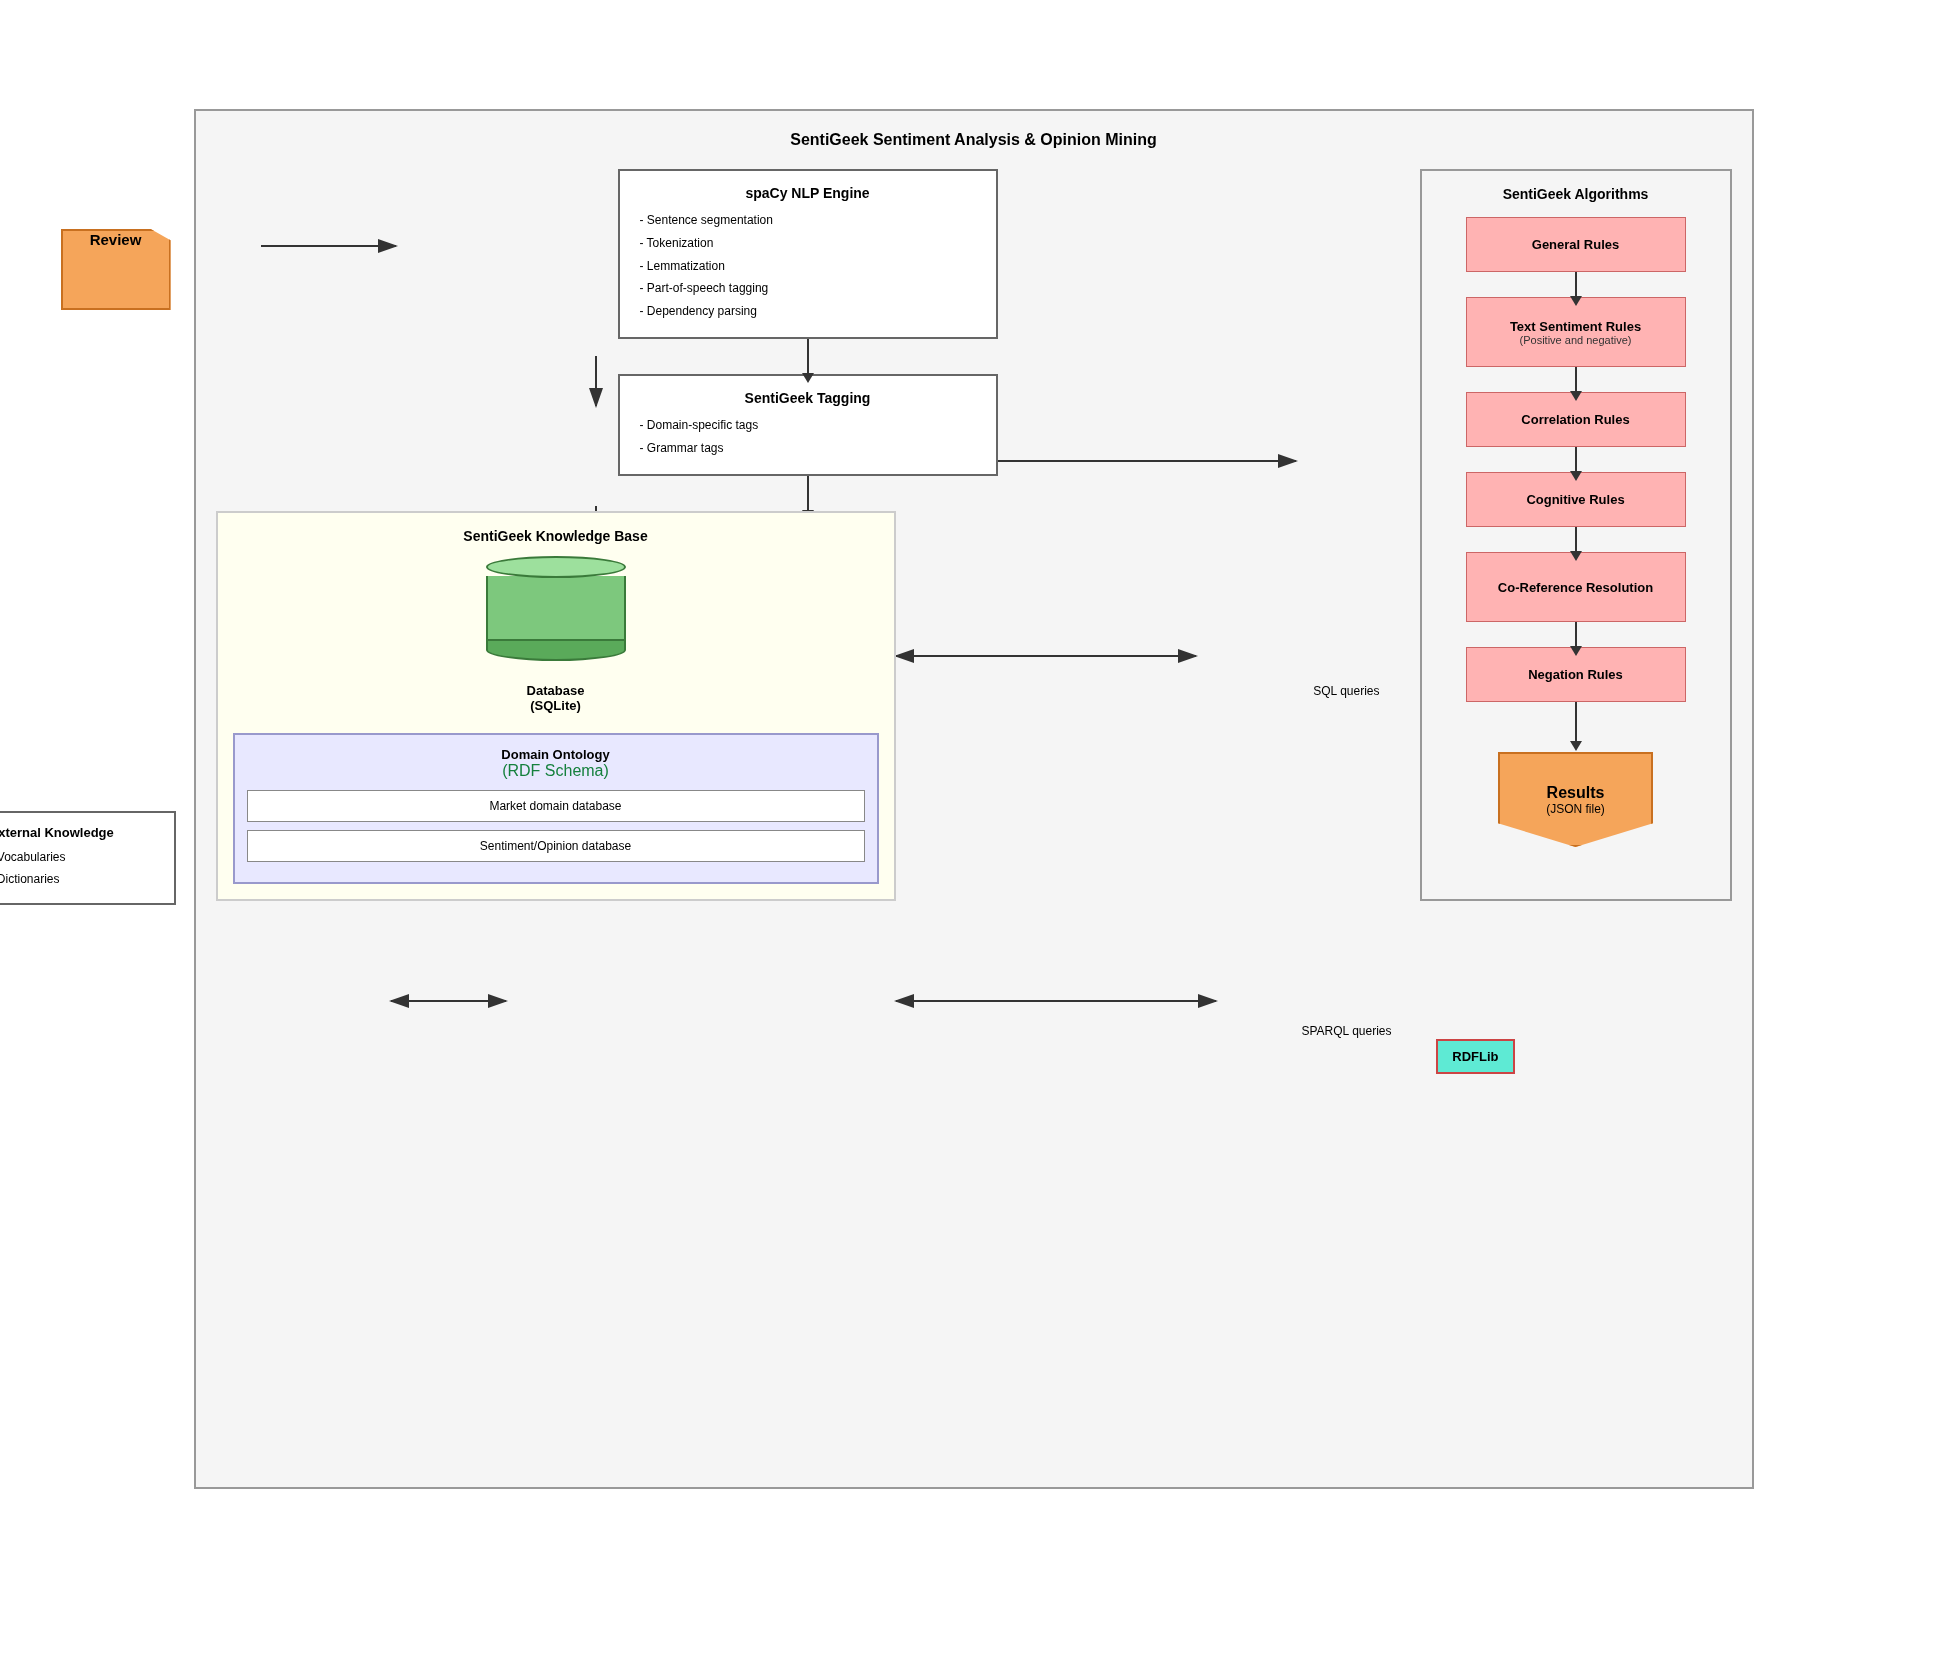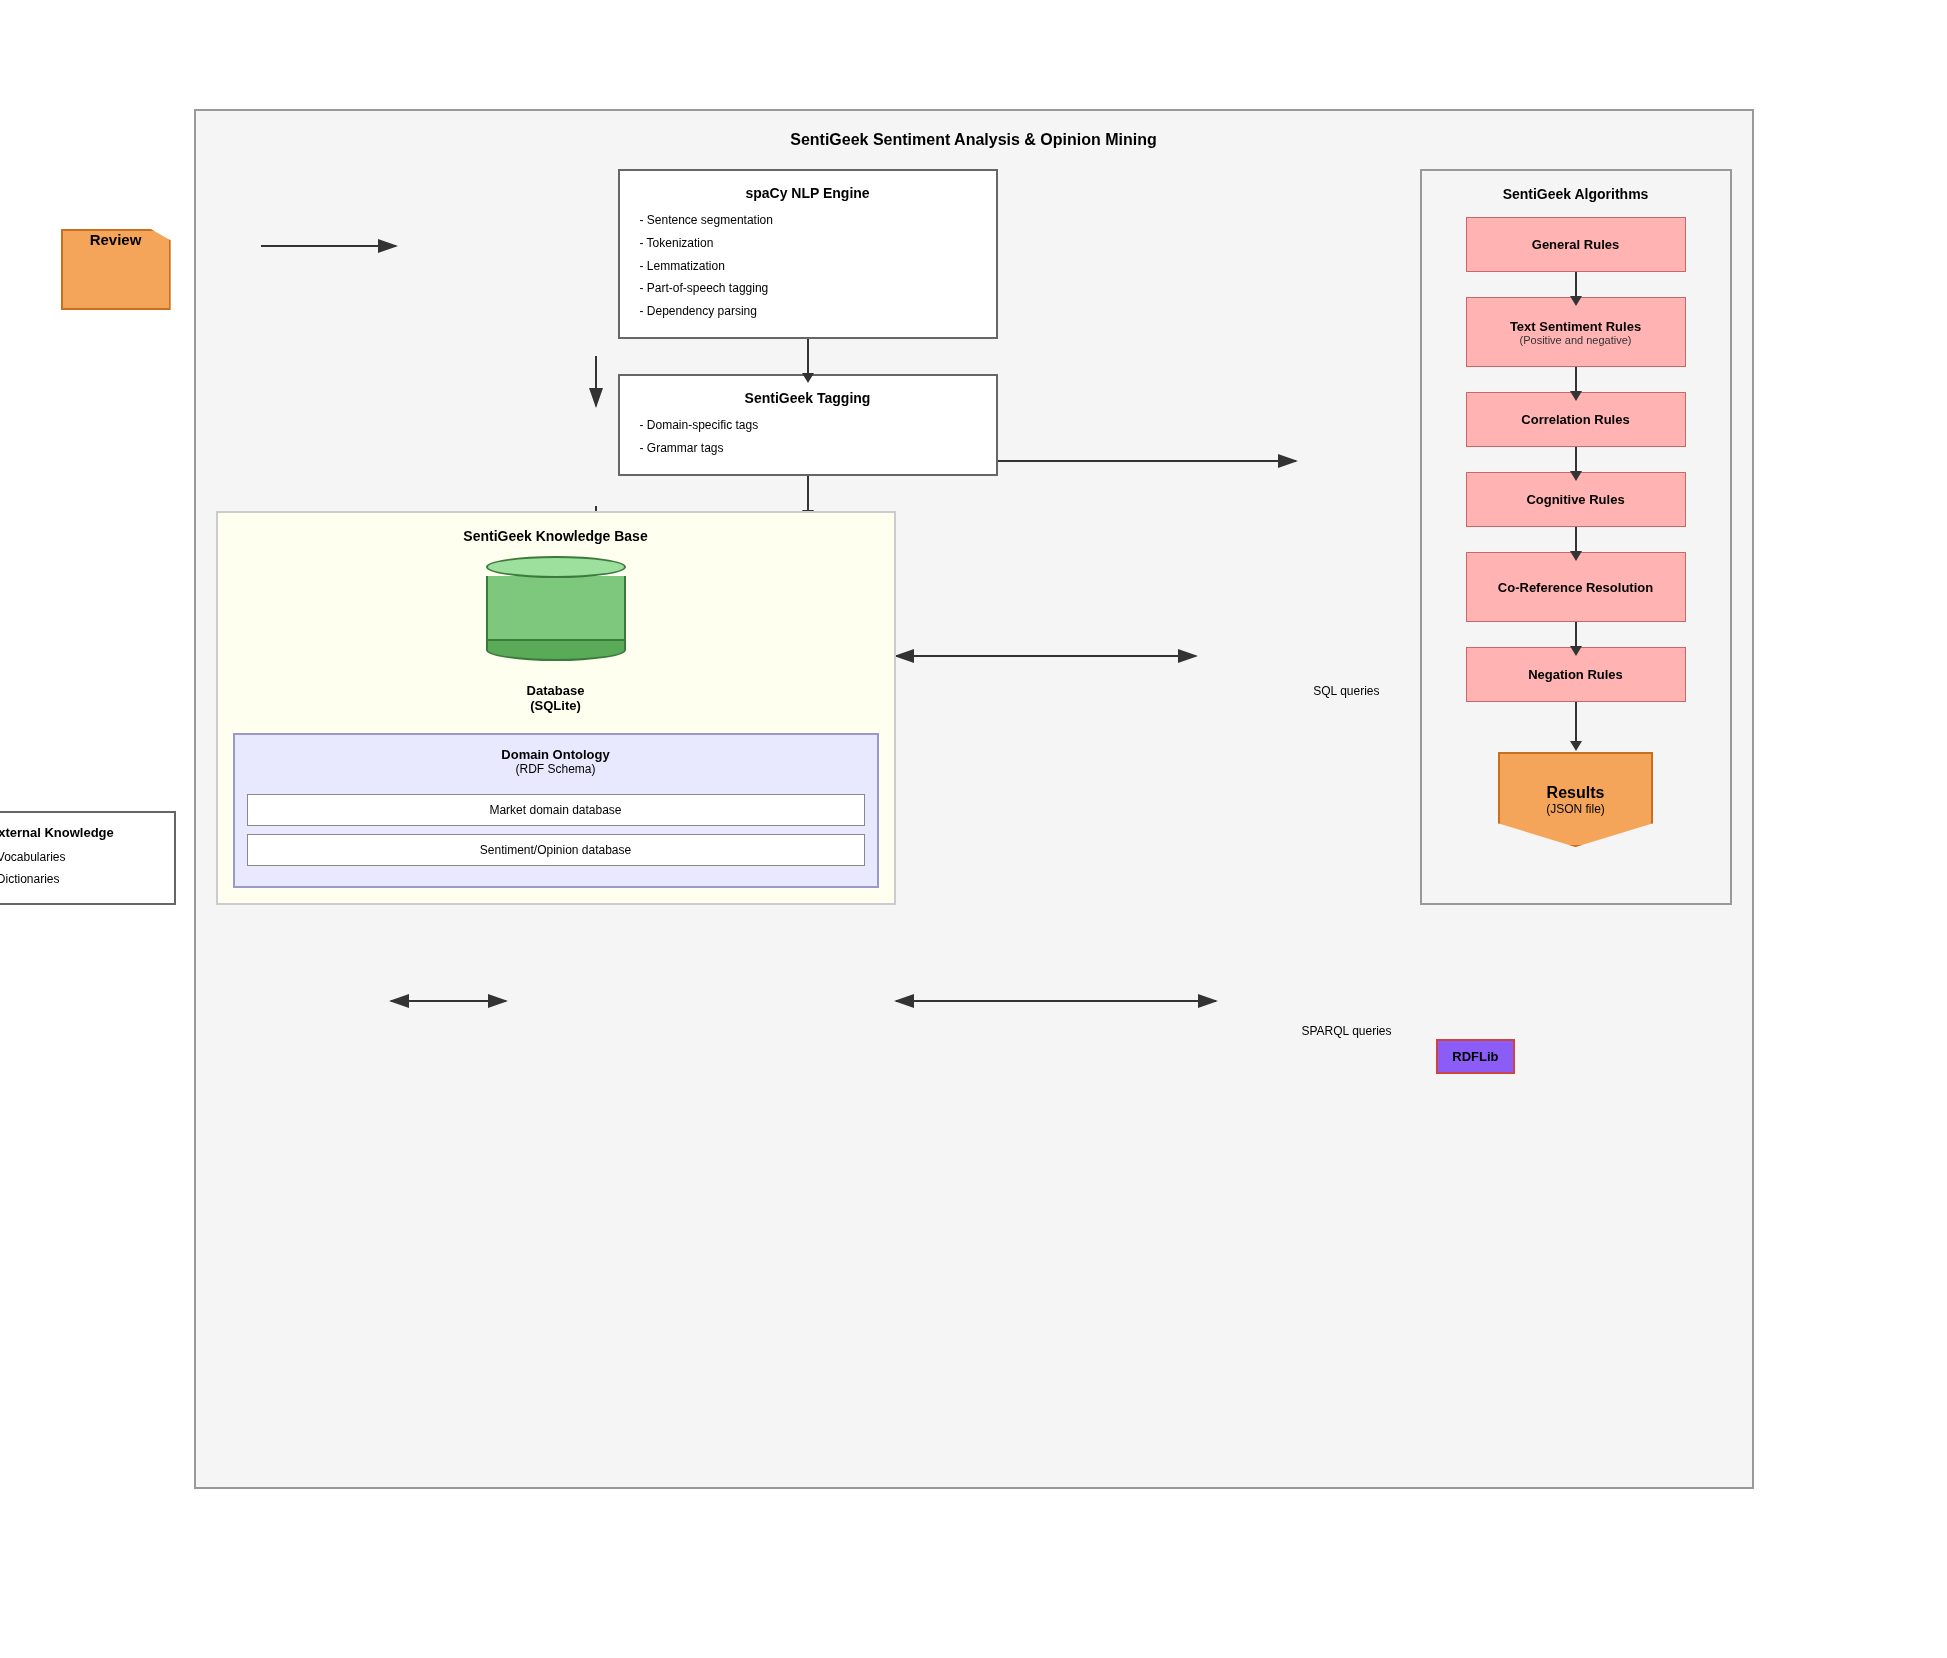--- a/index.html
+++ b/index.html
@@ -135,33 +135,33 @@
                 <div style="width:140px; height:22px; background:#5aaa5a; border:2px solid #3a7a3a; border-radius:0 0 50% 50%; margin-top:-2px;"></div>
               </div>
               <div style="font-weight:bold; font-size:13px; margin-top:22px; text-align:center;">
                 <span>Database</span><br>
                 <span>(SQLite)</span>
               </div>
             </div>
 
             <div style="border:2px solid #9999cc; background:#e8e8ff; padding:12px;">
               <div style="font-weight:bold; text-align:center; font-size:13px;">Domain Ontology</div>
-              <div style="text-align:center; font-size:12px; color:#000000; margin-bottom:18px;">(RDF Schema)</div>
+              <div style="text-align:center; font-size:16px; color:#15803d; margin-bottom:10px;">(RDF Schema)</div>
 
               <div style="border:1.5px solid #888; background:#fff; padding:8px 12px; margin-bottom:8px; text-align:center; font-size:12px;">Market domain database</div>
               <div style="border:1.5px solid #888; background:#fff; padding:8px 12px; margin-bottom:8px; text-align:center; font-size:12px;">Sentiment/Opinion database</div>
             </div>
           </div>
         </div>
 
         <div style="position:absolute; right:20px; top:515px; font-size:12px;">SQL queries</div>
 
         <div style="position:absolute; right:8px; top:855px; font-size:12px;">SPARQL queries</div>
 
-        <div style="position:absolute; right:-115px; top:870px; background:#8b5cf6; border:2px solid #cc4444; padding:8px 14px; font-weight:bold; font-size:13px; text-align:center;">RDFLib</div>
+        <div style="position:absolute; right:-115px; top:870px; background:#5eead4; border:2px solid #cc4444; padding:8px 14px; font-weight:bold; font-size:13px; text-align:center;">RDFLib</div>
 
       </div>
 
       <div style="width:312px; border:2px solid #999; background:#f5f5f5; padding:15px; display:flex; flex-direction:column; align-items:center;">
         <div style="font-weight:bold; font-size:14px; margin-bottom:15px;">SentiGeek Algorithms</div>
 
         <div style="background:#ffb3b3; border:1.5px solid #cc6666; width:220px; min-height:55px; padding:10px; text-align:center; font-weight:bold; font-size:13px; display:flex; justify-content:center; align-items:center;">
           <span>General Rules</span>
         </div>
 

